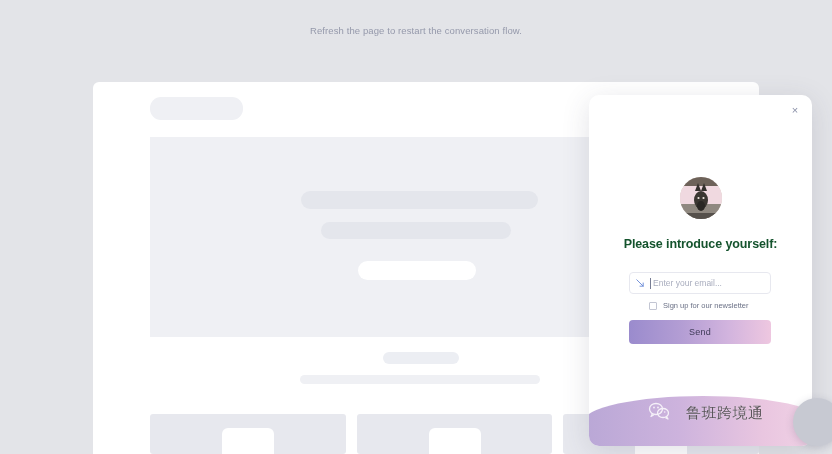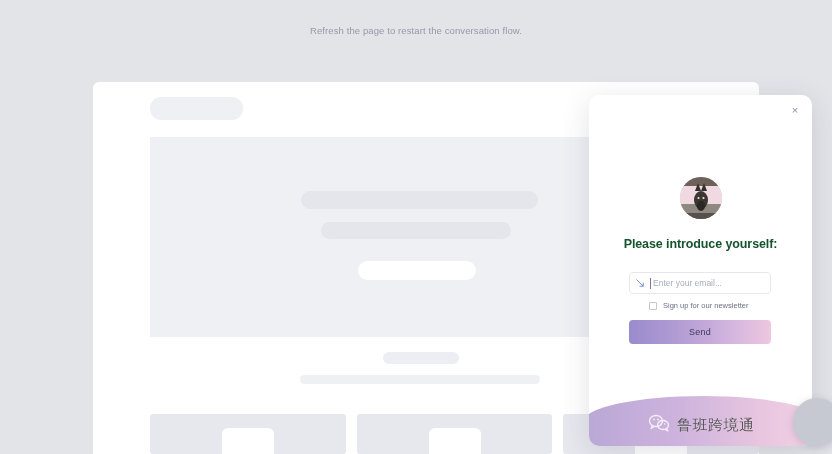--- a/index.html
+++ b/index.html
@@ -252,24 +252,24 @@
     width: 240px;
     height: 74px;
     background: linear-gradient(90deg, #b9a7d6 0%, #cdb3dd 40%, #e9c6e0 75%, #f2d4e6 100%);
     border-radius: 100% 100% 0 0 / 52px 52px 0 0;
   }
 
   
   .watermark {
     position: absolute;
     left: 648px;
-    top: 414px;
-    display: flex;
-    align-items: center;
-    gap: 5px;
+    top: 402px;
+    display: flex;
+    align-items: center;
+    gap: 14px;
     opacity: .82;
   }
   .wm-icon { display: block; }
   .wm-text {
     font-size: 15px;
     color: #3a3a3a;
     font-family: "DejaVu Sans", sans-serif;
     letter-spacing: .5px;
     text-shadow: 0 0 1px rgba(255,255,255,.8);
   }

